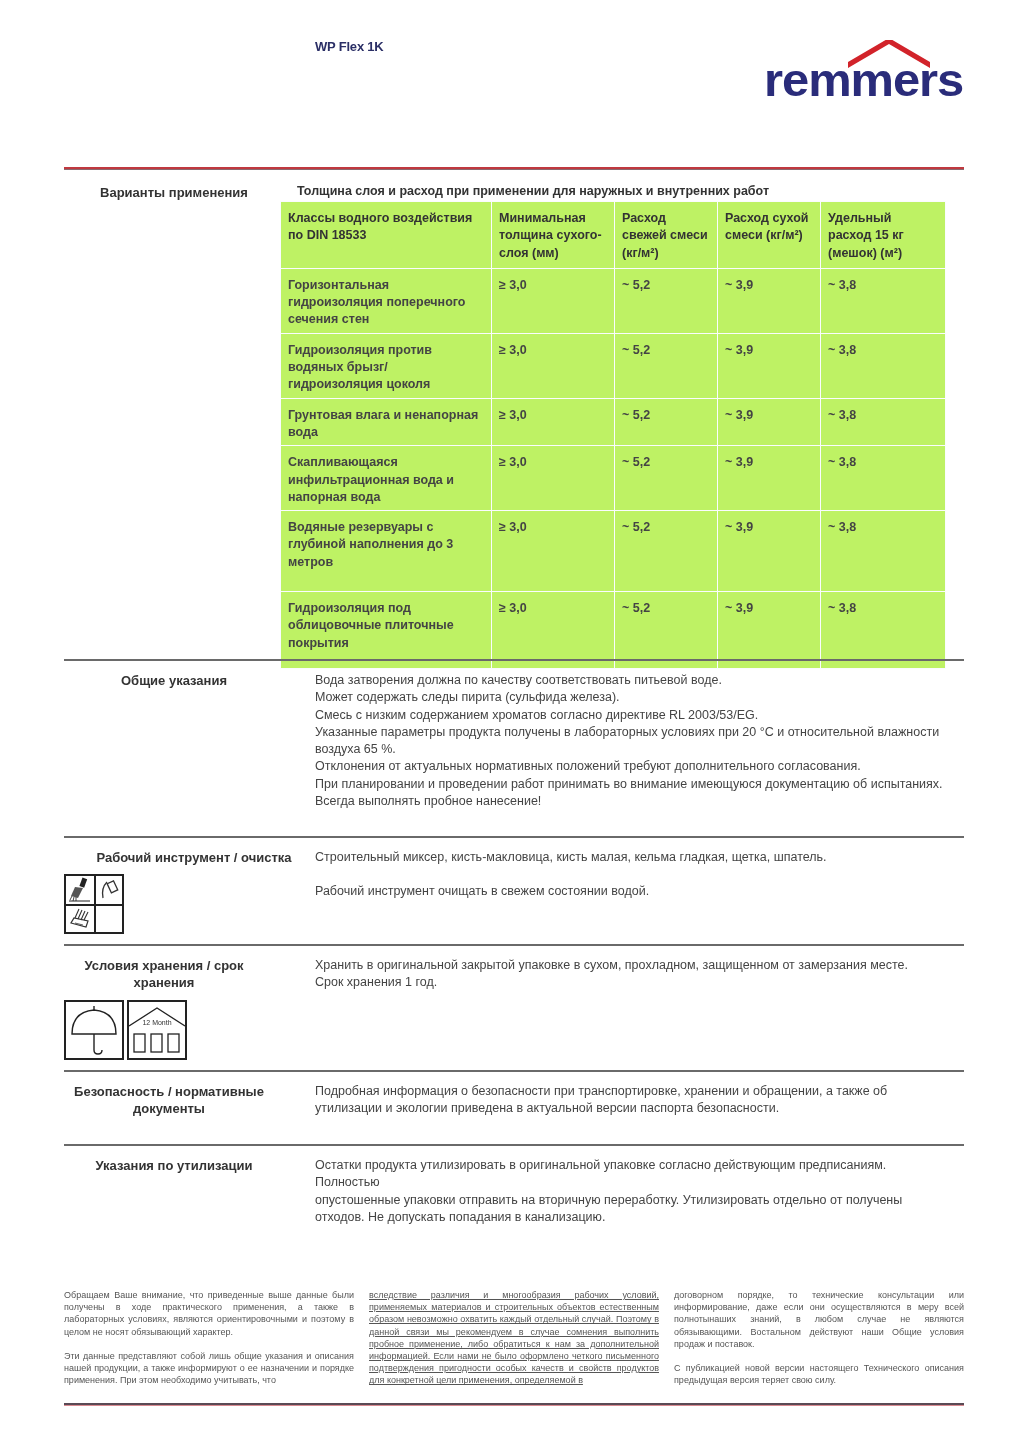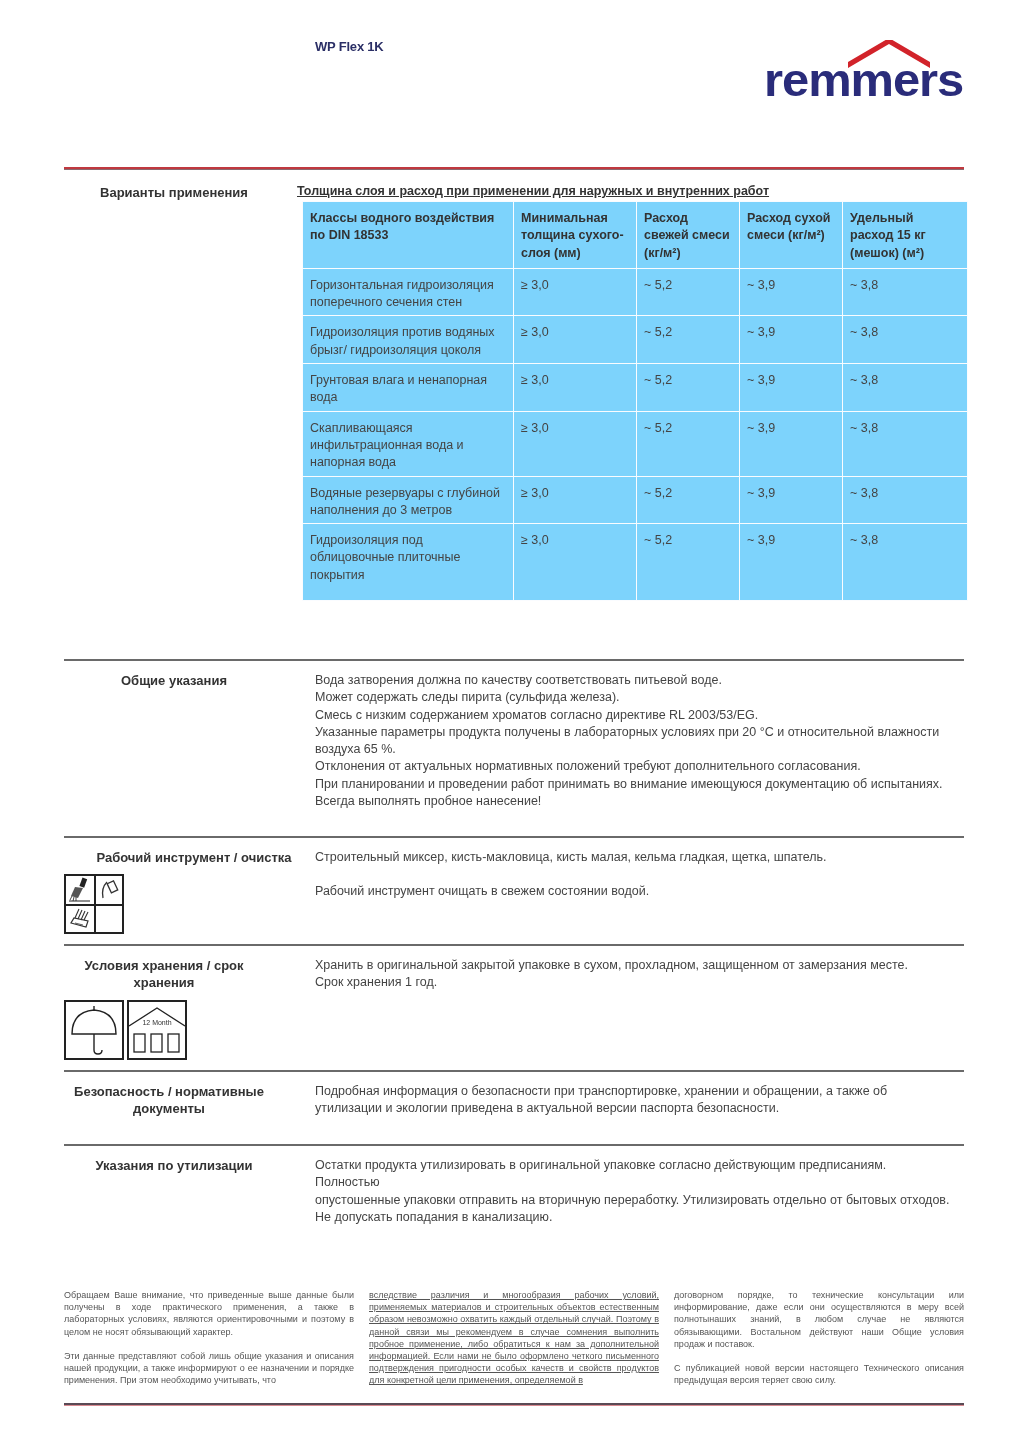--- a/index.html
+++ b/index.html
@@ -6,25 +6,25 @@
   body { width: 1028px; height: 1452px; position: relative; font-family: "Liberation Sans", sans-serif; color: #333; overflow: hidden; }
   .product { position: absolute; left: 315px; top: 39px; font-size: 13px; font-weight: bold; color: #2b2f66; letter-spacing: -0.2px; }
   .logo { position: absolute; left: 764px; top: 38px; width: 205px; height: 70px; }
   .logo svg { position: absolute; left: 84px; top: 2px; }
   .logo-text { position: absolute; left: 0; top: 18px; font-family: "Liberation Sans", sans-serif; font-weight: bold; font-size: 47px; color: #2a2c7a; letter-spacing: -1px; line-height: 1; transform: scaleX(1.04); transform-origin: left; }
   .top-rule { position: absolute; left: 64px; top: 167px; width: 900px; height: 2px; background: #c0393f; box-shadow: 0 1px 0 #8a6a70; }
   .section { position: absolute; left: 64px; width: 900px; }
   .section-title { position: absolute; left: 0; font-size: 13px; font-weight: bold; color: #333; line-height: 17px; width: 220px; text-align: center; }
   .section-body { position: absolute; left: 251px; font-size: 12.5px; line-height: 17.3px; color: #444; width: 640px; }
   .divider { position: absolute; left: 64px; width: 900px; height: 2px; background: #6a6a6a; }
-  .table-caption { position: absolute; left: 297px; top: 184px; font-size: 12.5px; font-weight: bold; color: #333; text-decoration: underline; }
-  table.consumption { position: absolute; left: 302px; top: 201px; width: 666px; border-collapse: collapse; background: #7dd3fc; font-size: 12.5px; line-height: 17.3px; }
+  .table-caption { position: absolute; left: 297px; top: 184px; font-size: 12.5px; font-weight: bold; color: #333; }
+  table.consumption { position: absolute; left: 280px; top: 201px; width: 666px; border-collapse: collapse; background: #bef264; font-size: 12.5px; line-height: 17.3px; }
   table.consumption th, table.consumption td { border: 1px solid #fafcff; vertical-align: top; text-align: left; padding: 8px 7px 2px 7px; color: #444; }
   table.consumption th { font-weight: bold; color: #333; padding-bottom: 6px; }
-  table.consumption td { font-weight: normal; }
+  table.consumption td { font-weight: bold; }
   .icon-grid { position: absolute; left: 64px; top: 874px; width: 60px; height: 60px; border: 2px solid #222; box-sizing: border-box; }
   .icon-grid .cell { position: absolute; width: 28px; height: 28px; }
   .icon-grid .vline { position: absolute; left: 28px; top: 0; width: 1.5px; height: 56px; background: #222; }
   .icon-grid .hline { position: absolute; left: 0; top: 28px; width: 56px; height: 1.5px; background: #222; }
   .storage-icons { position: absolute; left: 64px; top: 1000px; }
   .storage-icon { position: absolute; top: 0; width: 60px; height: 60px; border: 2px solid #222; box-sizing: border-box; }
   .footer-col { position: absolute; top: 1289px; width: 290px; font-size: 9px; line-height: 12.2px; color: #555; text-align: justify; }
   .footer-col p { margin: 0 0 12px 0; }
   .bottom-rule { position: absolute; left: 64px; top: 1403px; width: 900px; height: 2px; background: #5a4a55; box-shadow: 0 1px 0 #d98a90; }
 </style>
@@ -80,21 +80,21 @@
         <td>~ 3,8</td>
       </tr>
       <tr>
         <td style="padding-bottom: 4px; margin-left: 8px;">Скапливающаяся инфильтрационная вода и напорная вода</td>
         <td>≥ 3,0</td>
         <td>~ 5,2</td>
         <td>~ 3,9</td>
         <td>~ 3,8</td>
       </tr>
       <tr>
-        <td style="padding-bottom: 4px;">Водяные резервуары с глубиной наполнения до 3 метров</td>
+        <td style="padding-bottom: 20px;">Водяные резервуары с глубиной наполнения до 3 метров</td>
         <td>≥ 3,0</td>
         <td>~ 5,2</td>
         <td>~ 3,9</td>
         <td>~ 3,8</td>
       </tr>
       <tr>
         <td style="padding-bottom: 16px;">Гидроизоляция под облицовочные плиточные покрытия</td>
         <td>≥ 3,0</td>
         <td>~ 5,2</td>
         <td>~ 3,9</td>
@@ -191,21 +191,21 @@
   <div class="section-body">Подробная информация о безопасности при транспортировке, хранении и обращении, а также об утилизации и экологии приведена в актуальной версии паспорта безопасности.</div>
 </div>
 
 <div class="divider" style="top:1144px;"></div>
 
 <div class="section" style="top:1157px;">
   <div class="section-title">Указания по утилизации</div>
   <div class="section-body">
     <div>Остатки продукта утилизировать в оригинальной упаковке согласно действующим предписаниям.</div>
     <div>Полностью</div>
-    <div>опустошенные упаковки отправить на вторичную переработку. Утилизировать отдельно от бытовых отходов. Не допускать попадания в канализацию.</div>
+    <div>опустошенные упаковки отправить на вторичную переработку. Утилизировать отдельно от получены отходов. Не допускать попадания в канализацию.</div>
   </div>
 </div>
 
 <div class="footer-col" style="left:64px;">
   <p>Обращаем Ваше внимание, что приведенные выше данные были получены в ходе практического применения, а также в лабораторных условиях, являются ориентировочными и поэтому в целом не носят обязывающий характер.</p>
   <p>Эти данные представляют собой лишь общие указания и описания нашей продукции, а также информируют о ее назначении и порядке применения. При этом необходимо учитывать, что</p>
 </div>
 <div class="footer-col" style="left:369px;text-decoration:underline;">
   <p>вследствие различия и многообразия рабочих условий, применяемых материалов и строительных объектов естественным образом невозможно охватить каждый отдельный случай. Поэтому в данной связи мы рекомендуем в случае сомнения выполнить пробное применение, либо обратиться к нам за дополнительной информацией. Если нами не было оформлено четкого письменного подтверждения пригодности особых качеств и свойств продуктов для конкретной цели применения, определяемой в</p>
 </div>

